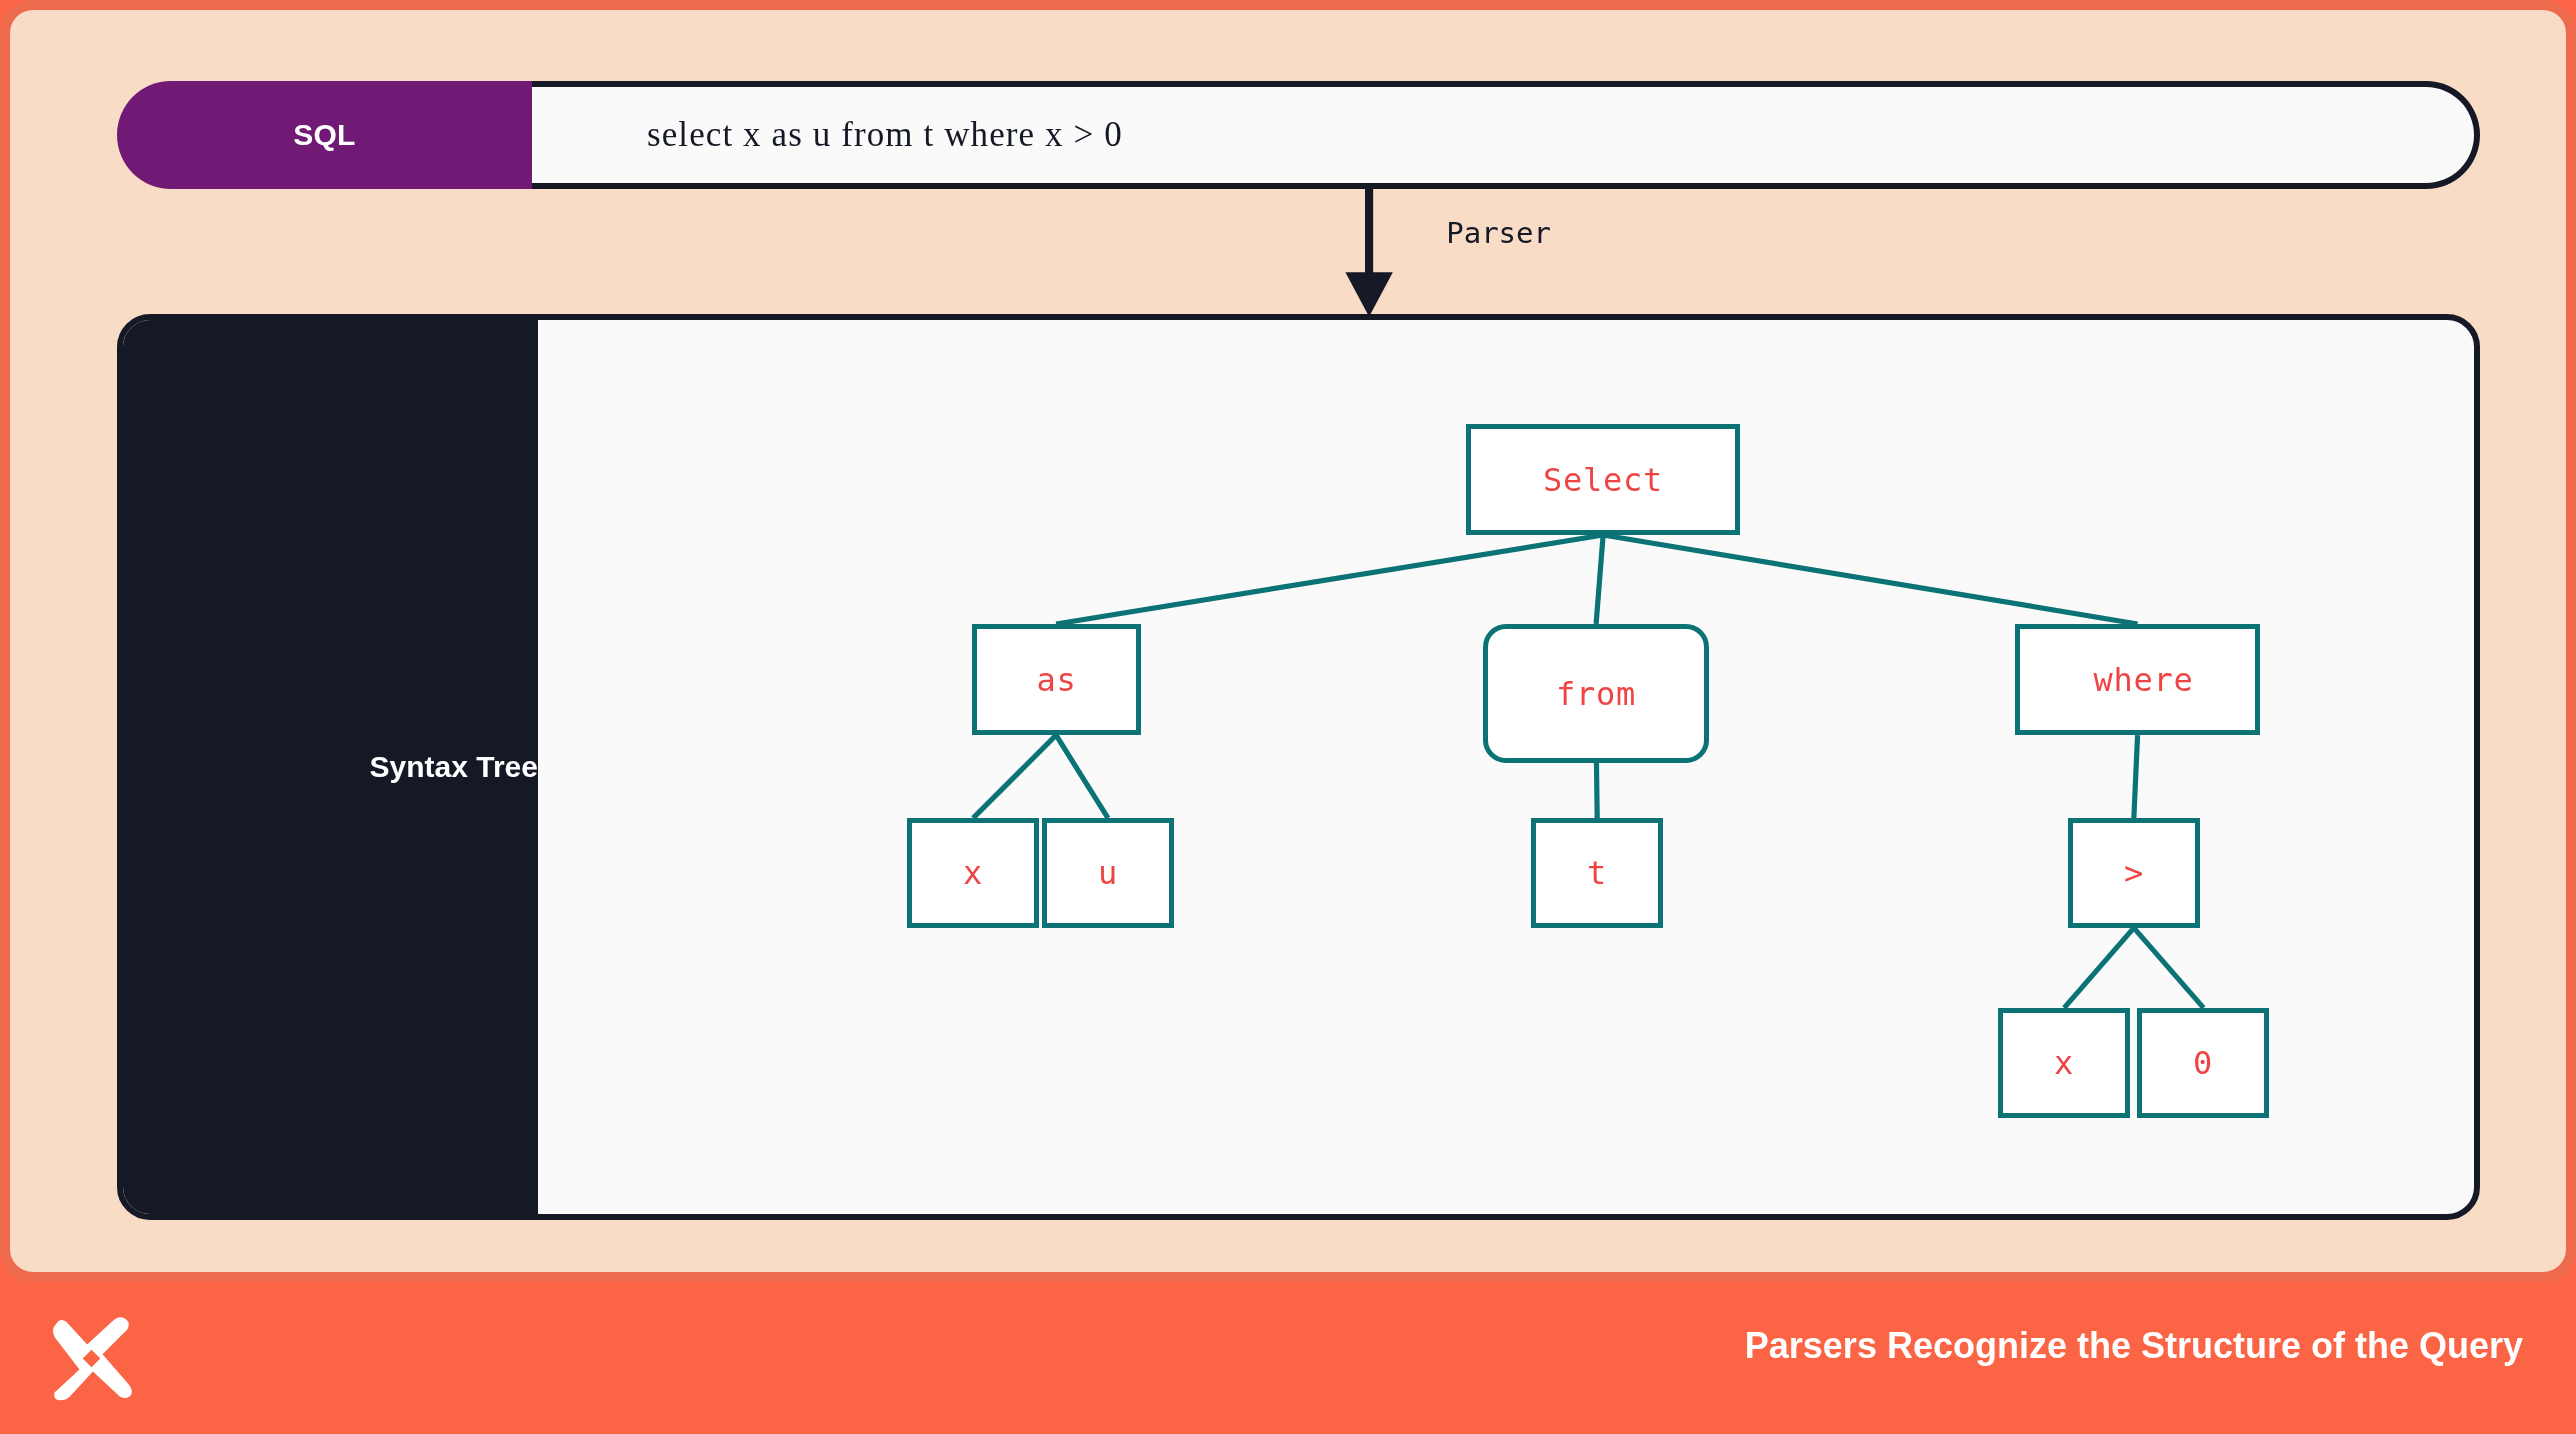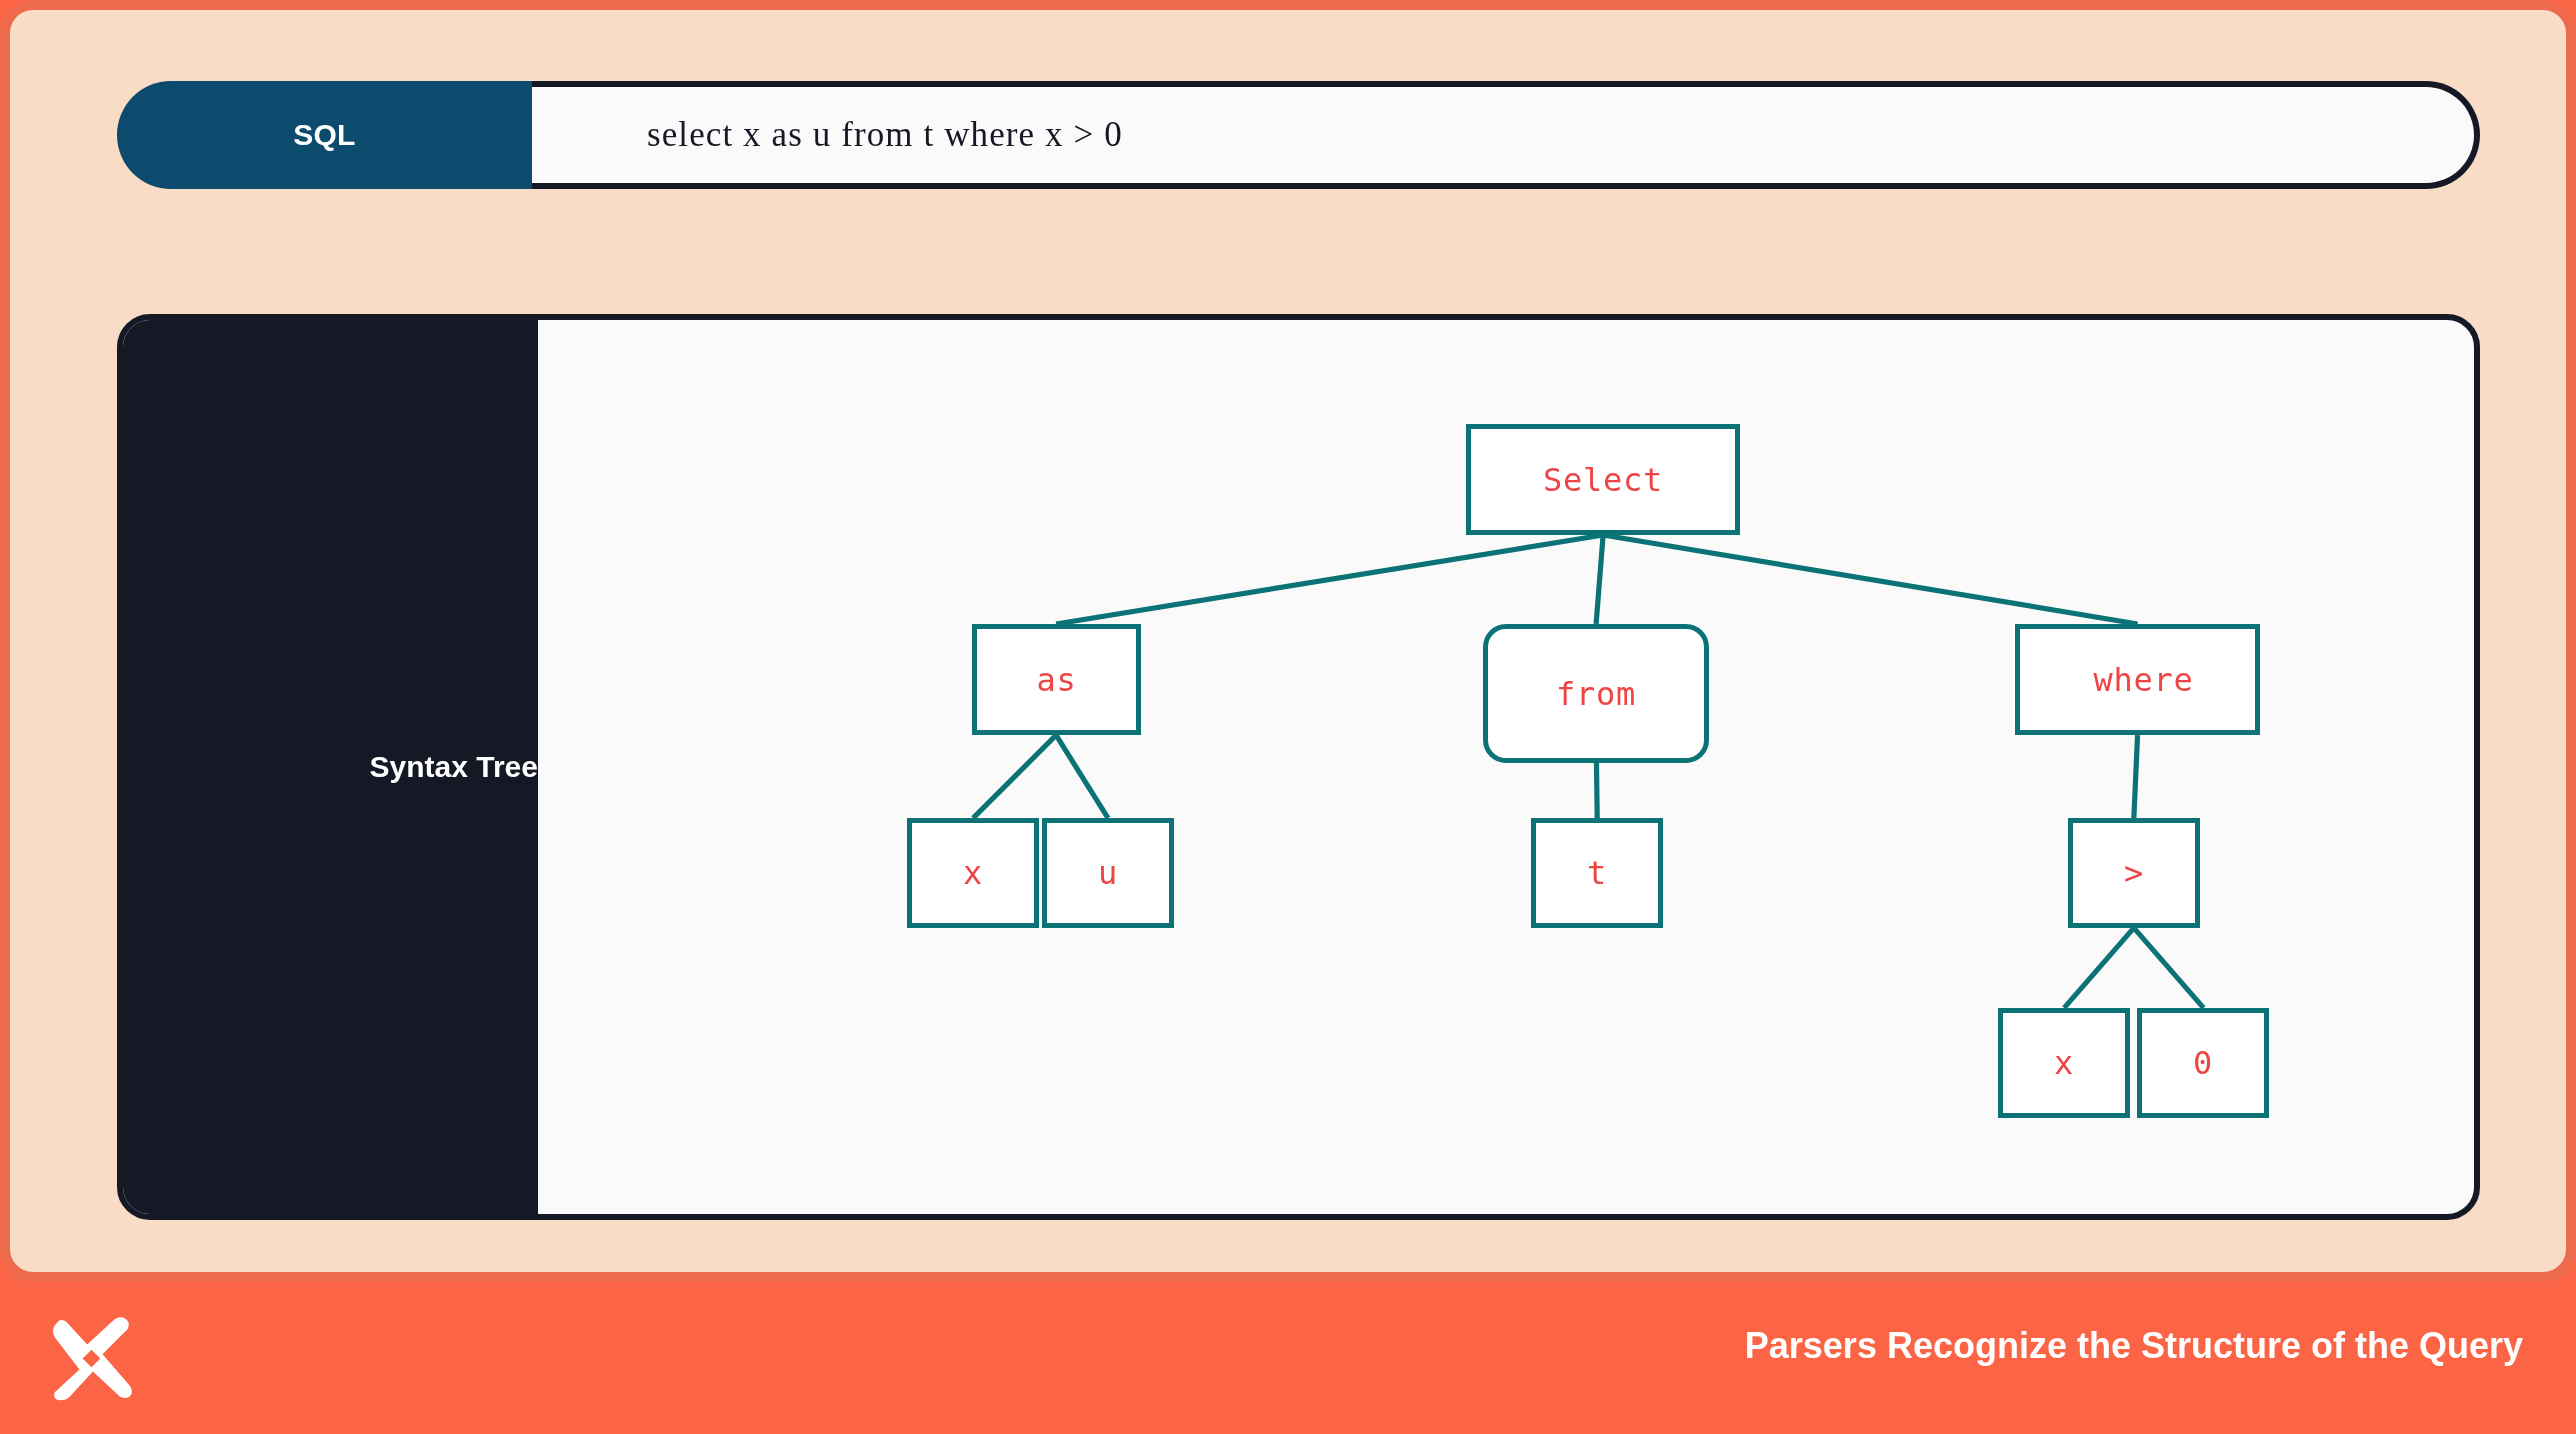--- a/index.html
+++ b/index.html
@@ -35,21 +35,21 @@
     left: 107px;
     top: 71px;
     width: 2363px;
     height: 108px;
   }
   #sql-label {
     position: absolute;
     left: 0; top: 0;
     width: 415px;
     height: 108px;
-    background: #0c4a6e;
+    background: #701a75;
     border-radius: 54px 0 0 54px;
     display: flex;
     align-items: center;
     justify-content: center;
   }
   #sql-label span {
     color: #FFFFFF;
     font-size: 30px;
     font-weight: bold;
     letter-spacing: 0.2px;
@@ -180,20 +180,27 @@
 
     <div id="sql-row">
       <div id="sql-label">
         <span>SQL</span>
       </div>
       <div id="sql-value">
         <span>select x as u from t where x &gt; 0</span>
       </div>
     </div>
 
+    <div id="parser-group">
+      <div id="parser-label">Parser</div>
+      <svg id="parser-arrow" width="89" height="130" viewBox="0 0 120 175">
+        <line x1="50" y1="0" x2="50" y2="128" stroke="#151926" stroke-width="11"></line>
+        <polygon points="50,172 18,112 82,112" fill="#151926"></polygon>
+      </svg>
+    </div>
 
     <div id="tree-panel">
       <div id="tree-label">
         <span>Syntax Tree</span>
       </div>
       <div id="tree-canvas">
         <svg id="tree-edges" width="1942" height="897" viewBox="0 0 2620 1210" style="position:absolute;left:0;top:0;">
             <line x1="1437" y1="290" x2="699" y2="410" stroke="#0B7276" stroke-width="7"></line>
             <line x1="1437" y1="290" x2="1427.5" y2="410" stroke="#0B7276" stroke-width="7"></line>
             <line x1="1437" y1="290" x2="2158" y2="410" stroke="#0B7276" stroke-width="7"></line>

